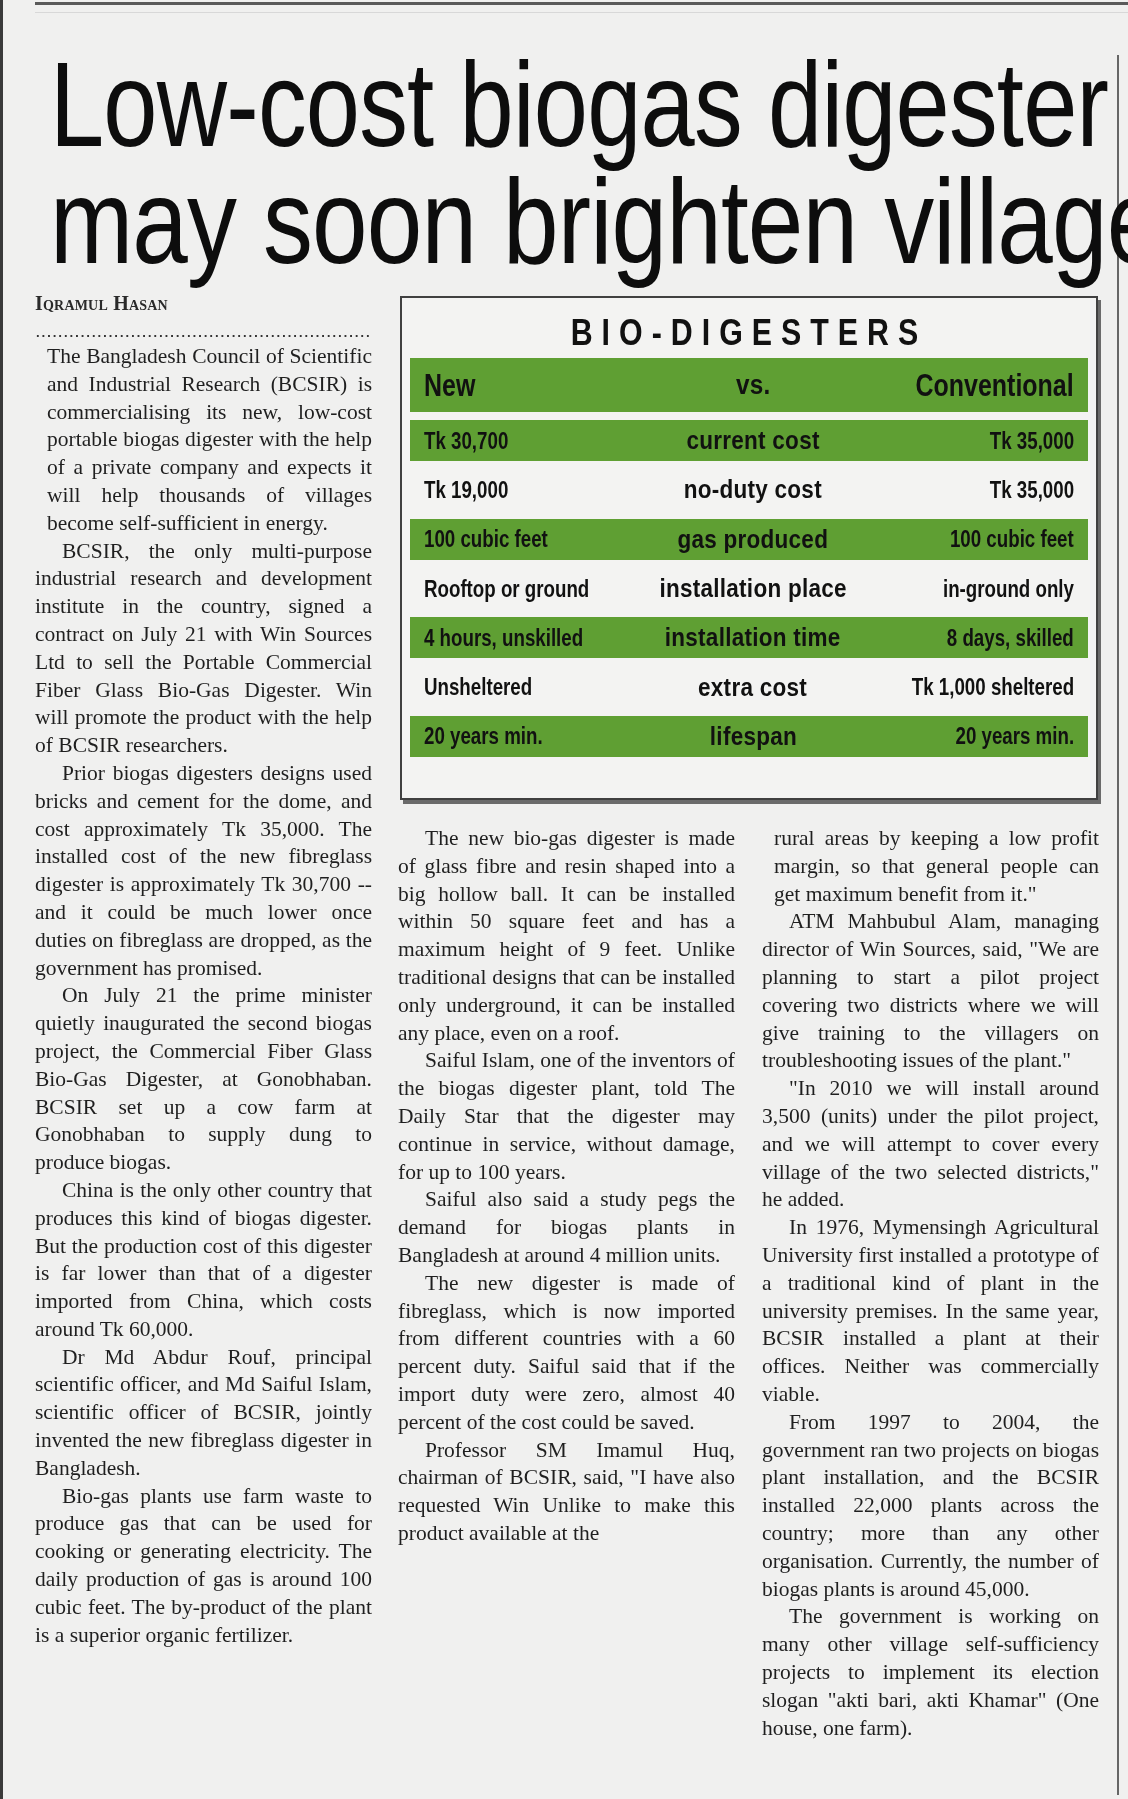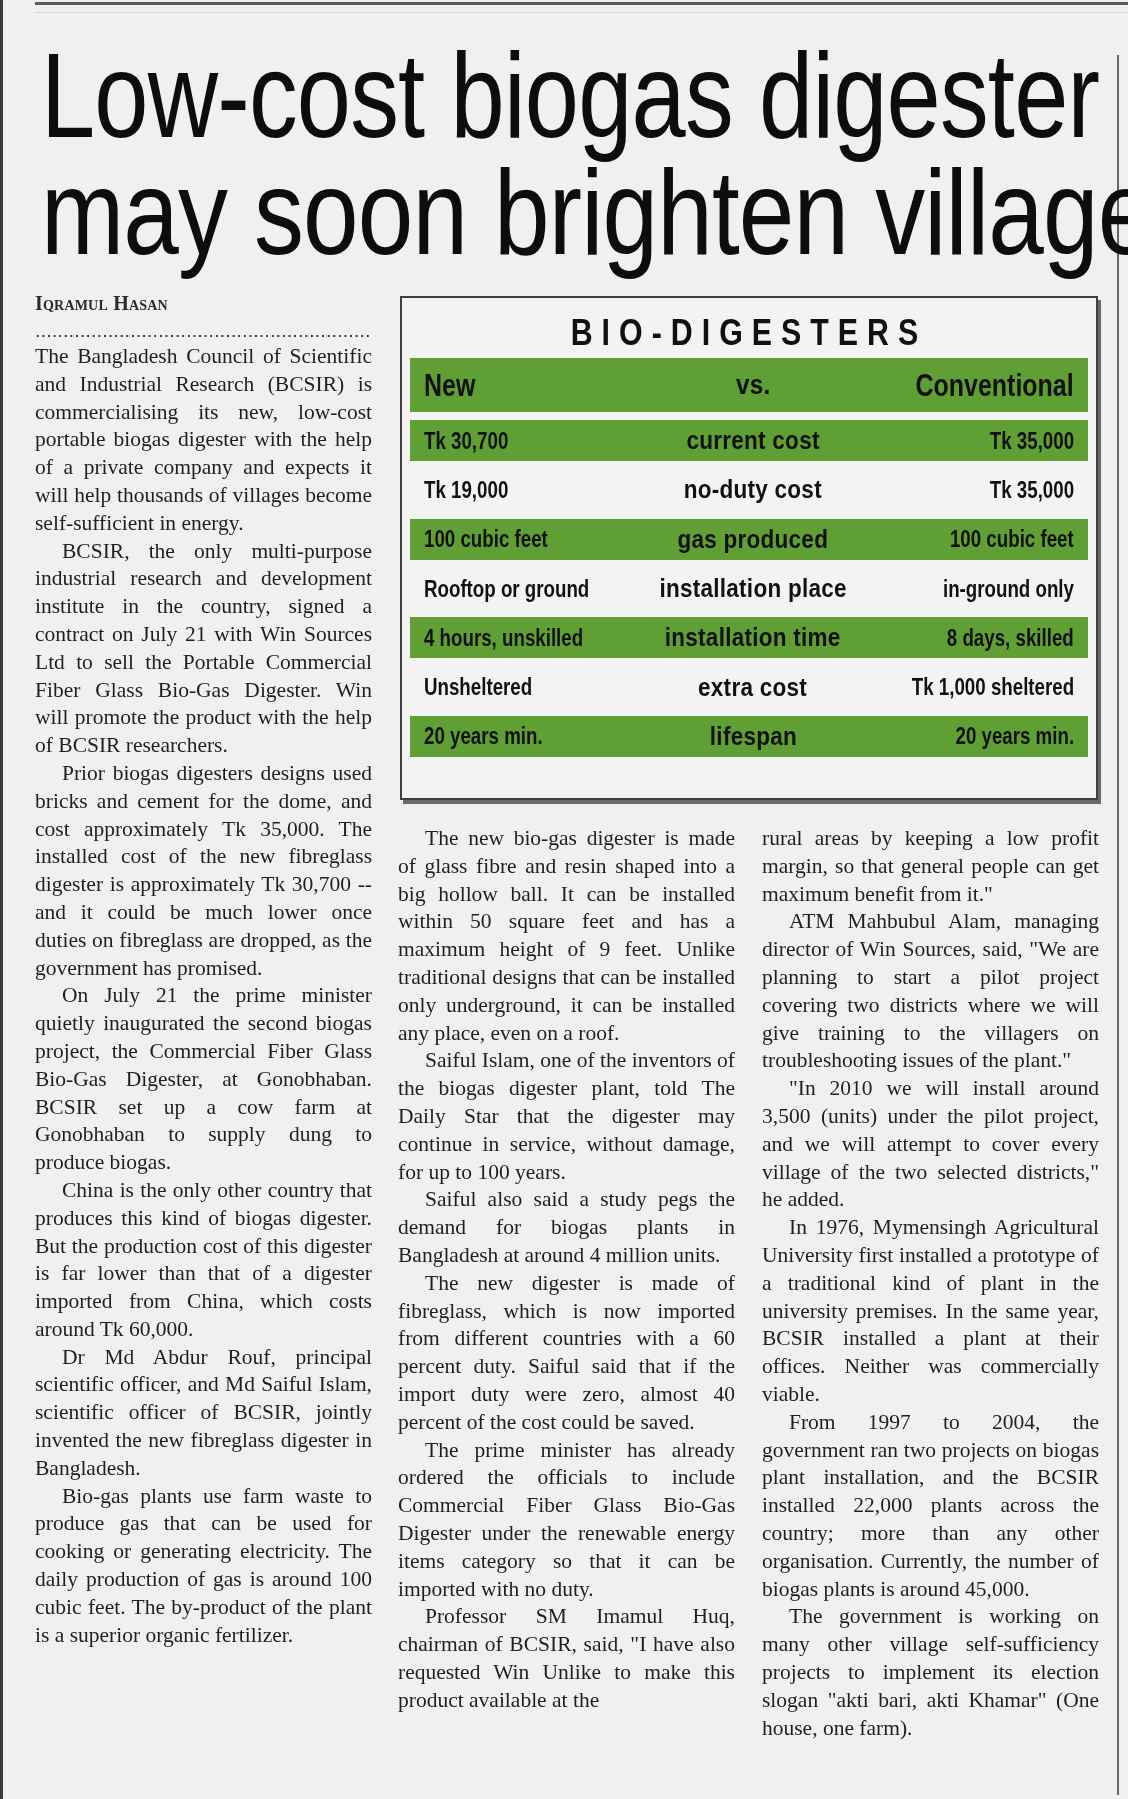--- a/index.html
+++ b/index.html
@@ -11,21 +11,21 @@
   }
   .left-bar { position: absolute; left: 0; top: 0; width: 3px; height: 1799px; background: #3a3a3a; }
   .top-rule { position: absolute; left: 35px; right: 0; top: 2px; height: 3px; background: #5a5a5a; }
   .top-rule2 { position: absolute; left: 35px; right: 0; top: 12px; height: 1px; background: #d8d8d8; }
   .right-rule { position: absolute; left: 1117px; top: 55px; width: 2px; height: 1740px; background: #666; }
 
   .headline {
     position: absolute; left: 38px; top: 34px; width: 1060px;
     font-family: "Liberation Sans", sans-serif; font-weight: normal;
     font-size: 121px; line-height: 117px; color: #0d0d0d;
-    margin: 3px; letter-spacing: -1px;
+    margin: 12px; letter-spacing: -1px;
   }
   .headline span { display: block; transform-origin: left top; white-space: nowrap; }
   .headline .l1 { transform: scaleX(0.805); }
   .headline .l2 { transform: scaleX(0.825); }
 
   .byline {
     position: absolute; left: 35px; top: 292px;
     font-family: "Liberation Serif", serif; font-weight: bold;
     font-size: 20px; color: #2a2a2a; letter-spacing: 0.2px;
     font-variant: small-caps;
@@ -35,21 +35,21 @@
     background-image: radial-gradient(circle, #333 1.1px, transparent 1.3px);
     background-size: 5.6px 4px; background-repeat: repeat-x;
   }
 
   .col {
     position: absolute; width: 337px;
     font-family: "Liberation Serif", serif; font-size: 21.5px; line-height: 27.8px;
     text-align: justify; color: #1f1f1f;
   }
   .col p { margin: 0; text-indent: 27px; hyphens: manual; }
-  .col p.noindent { text-indent: 0; }
+  .col p.noindent { text-indent: 0; margin-left: 12px; }
   .col-left { left: 35px; top: 343px; }
   .col-mid { left: 398px; top: 825px; }
   .col-right { left: 762px; top: 825px; }
 
   .box {
     position: absolute; left: 400px; top: 296px; width: 694px; height: 500px;
     border: 2px solid #404040; background: #f3f3f2;
     box-shadow: 3px 4px 0 #6a6a6a;
   }
   .box-title {
@@ -159,21 +159,20 @@
   <p>China is the only other country that produces this kind of biogas digester. But the production cost of this digester is far lower than that of a digester imported from China, which costs around Tk 60,000.</p>
   <p>Dr Md Abdur Rouf, principal scientific officer, and Md Saiful Islam, scientific officer of BCSIR, jointly invented the new fibreglass digester in Bangladesh.</p>
   <p>Bio-gas plants use farm waste to produce gas that can be used for cooking or generating electricity. The daily production of gas is around 100 cubic feet. The by-product of the plant is a superior organic fertilizer.</p>
 </div>
 
 <div class="col col-mid">
   <p>The new bio-gas digester is made of glass fibre and resin shaped into a big hollow ball. It can be installed within 50 square feet and has a maximum height of 9 feet. Unlike traditional designs that can be installed only underground, it can be installed any place, even on a roof.</p>
   <p>Saiful Islam, one of the inventors of the biogas digester plant, told The Daily Star that the digester may continue in service, without damage, for up to 100 years.</p>
   <p>Saiful also said a study pegs the demand for biogas plants in Bangladesh at around 4 million units.</p>
   <p>The new digester is made of fibreglass, which is now imported from different countries with a 60 percent duty. Saiful said that if the import duty were zero, almost 40 percent of the cost could be saved.</p>
-  <p>The prime minister has already ordered the officials to include Commercial Fiber Glass Bio-Gas Digester under the renewable energy items category so that it can be imported with no duty.</p>
   <p>Professor SM Imamul Huq, chairman of BCSIR, said, "I have also requested Win Unlike to make this product available at the</p>
 </div>
 
 <div class="col col-right">
   <p class="noindent">rural areas by keeping a low profit margin, so that general people can get maximum benefit from it."</p>
   <p>ATM Mahbubul Alam, managing director of Win Sources, said, "We are planning to start a pilot project covering two districts where we will give training to the villagers on troubleshooting issues of the plant."</p>
   <p>"In 2010 we will install around 3,500 (units) under the pilot project, and we will attempt to cover every village of the two selected districts," he added.</p>
   <p>In 1976, Mymensingh Agricultural University first installed a prototype of a traditional kind of plant in the university premises. In the same year, BCSIR installed a plant at their offices. Neither was commercially viable.</p>
   <p>From 1997 to 2004, the government ran two projects on biogas plant installation, and the BCSIR installed 22,000 plants across the country; more than any other organisation. Currently, the number of biogas plants is around 45,000.</p>
   <p>The government is working on many other village self-sufficiency projects to implement its election slogan "akti bari, akti Khamar" (One house, one farm).</p>

